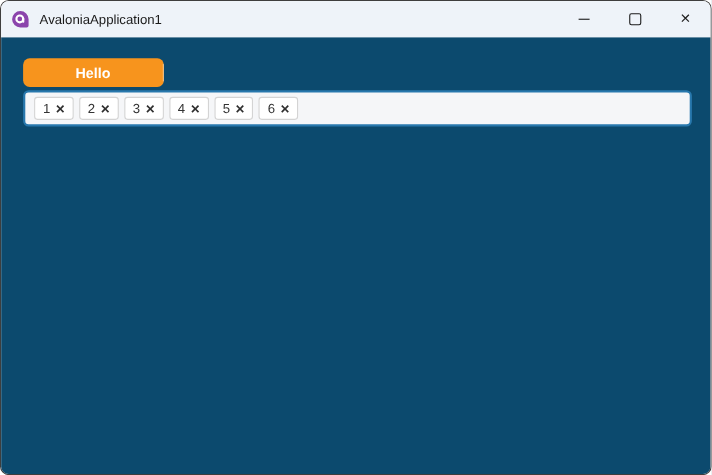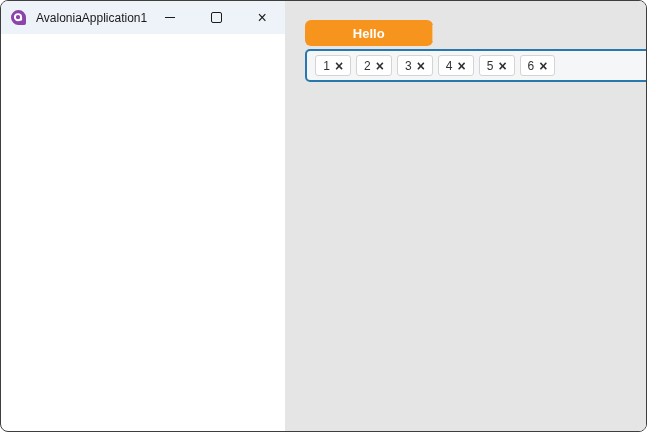--- a/index.html
+++ b/index.html
@@ -1,35 +1,35 @@
 <!DOCTYPE html>
 <html><head>
 <meta charset="utf-8">
 <style>
   html,body{margin:0;padding:0;background:#fff;}
   body{width:647px;height:432px;font-family:"Liberation Sans", sans-serif;}
   .window{
     box-sizing:border-box;width:647px;height:432px;background:#ffffff;
     border:1px solid #3e3e3e;border-radius:8px;overflow:hidden;
-    display:flex;flex-direction:row;
+    display:flex;flex-direction:column;
   }
   .titlebar{
     height:33px;min-height:33px;background:#eef3f9;display:flex;align-items:center;
   }
   .app-logo{width:17px;height:17px;margin-left:9px;display:block;}
   .window-title{margin-left:9px;font-size:12px;color:#1a1a1a;}
   .titlebar-spacer{flex:1;}
   .caption-btn{
     width:46px;height:33px;display:flex;align-items:center;justify-content:center;
     background:transparent;border:none;padding:0;cursor:default;
   }
   .min-glyph{display:block;width:10px;height:0;border-top:1px solid #1b1b1b;}
   .max-glyph{display:block;width:9px;height:9px;border:1.2px solid #1b1b1b;border-radius:2px;}
   .close-glyph{font-size:16px;line-height:1;color:#1b1b1b;font-weight:400;}
-  .content{flex:1;background:#e5e5e5;position:relative;padding-left:32px;}
+  .content{flex:1;background:#0c4a6e;position:relative;padding-left:32px;}
   .tab-strip{
     position:absolute;left:20px;top:19px;width:128px;height:26px;
     background:#f7941d;border-radius:6px;display:flex;align-items:center;
   }
   .tab{
     flex:1;height:100%;display:flex;align-items:center;justify-content:center;
     background:transparent;border:none;padding:0;
     color:#ffffff;font-weight:bold;font-size:13px;font-family:"Liberation Sans", sans-serif;
   }
   .tab-divider{width:1px;height:16px;background:rgba(255,255,255,0.45);}

